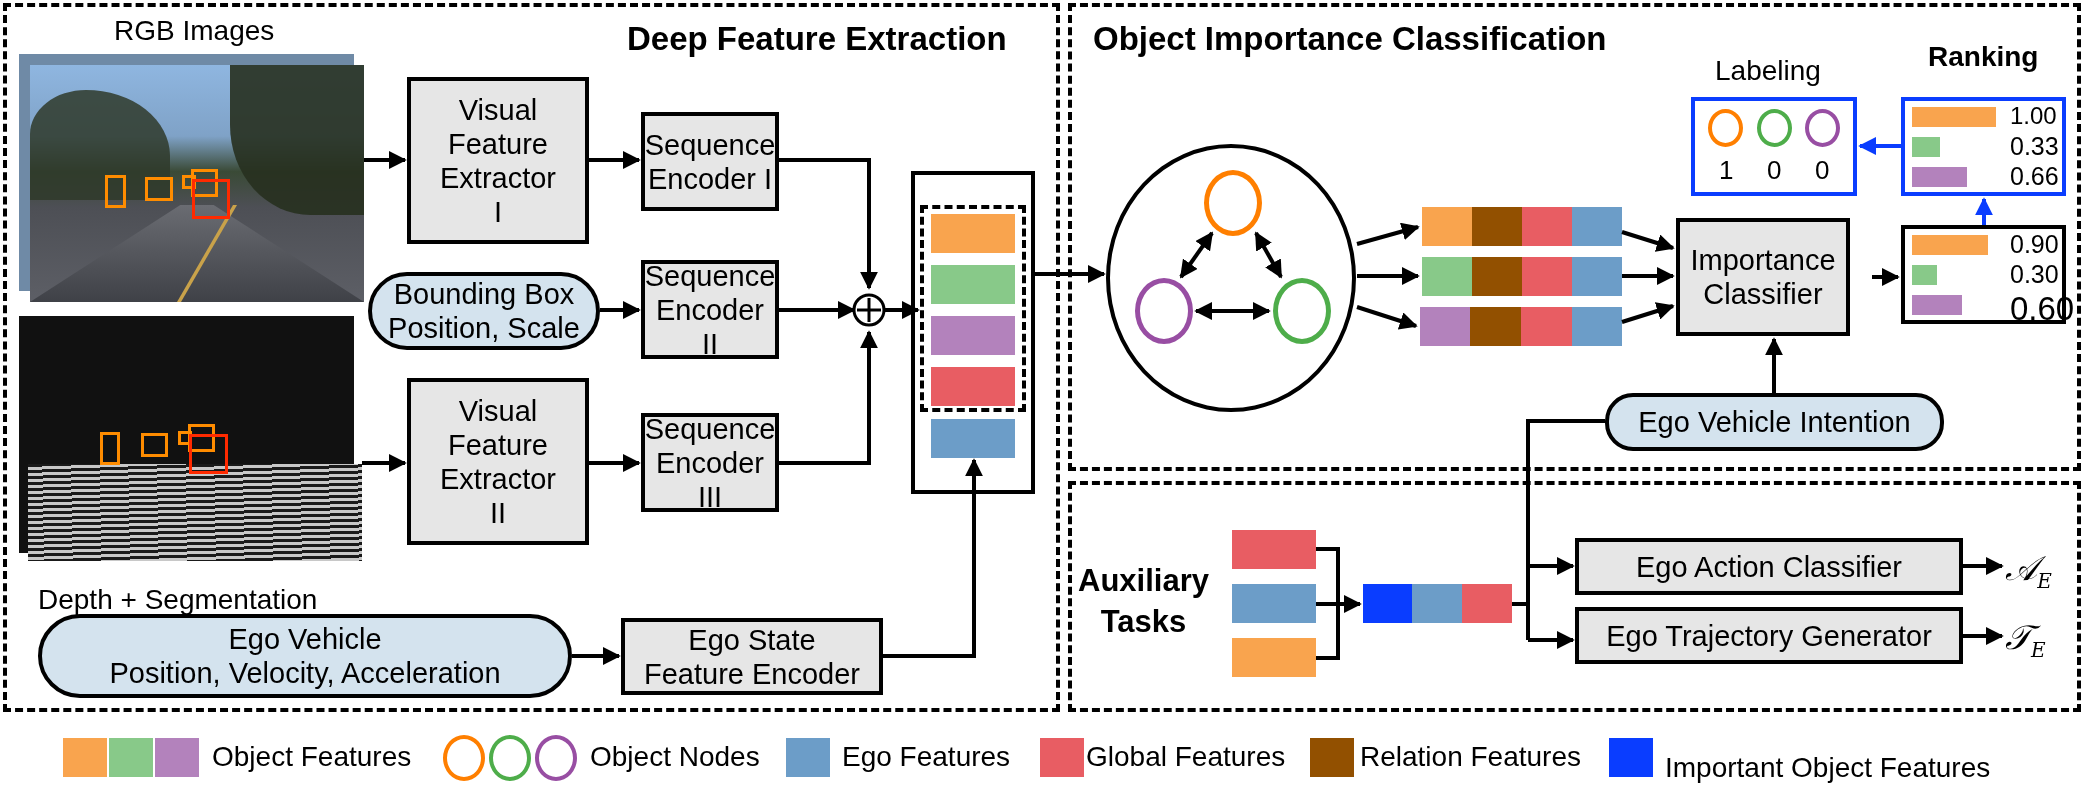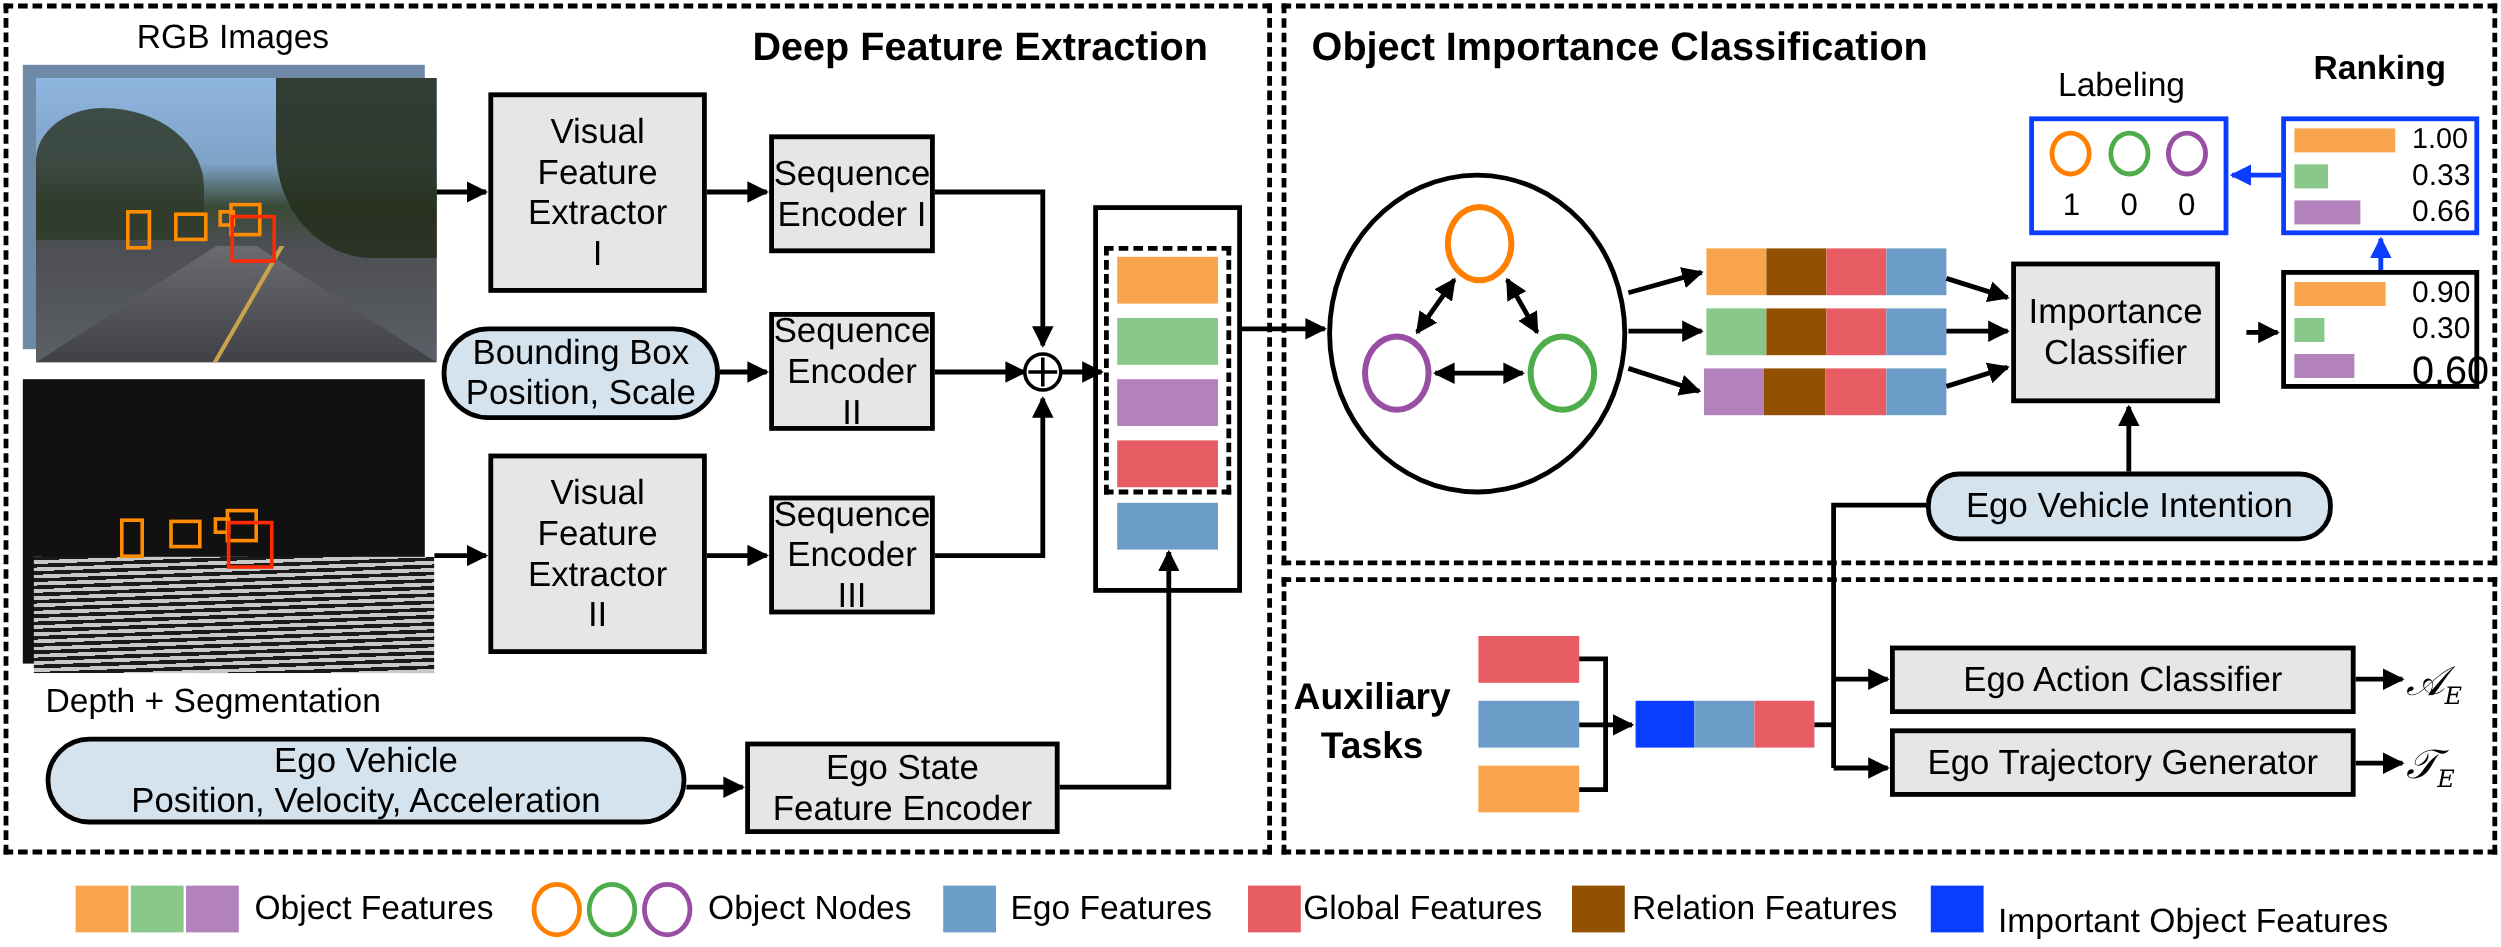--- a/index.html
+++ b/index.html
@@ -41,39 +41,39 @@
 
 <div class="photo" style="left:19px;top:316px;width:335px;height:237px;background:#111;"></div>
 <div class="photo" style="left:28px;top:324px;width:334px;height:237px;background:linear-gradient(180deg,#000 0%,#000 38%,#555 48%,#888 60%,repeating-linear-gradient(180deg,#222 0 3px,#bbb 3px 5px) 60%);">
   <div class="abs" style="left:0;top:140px;width:334px;height:97px;background:repeating-linear-gradient(178deg,#1a1a1a 0 3px,#c8c8c8 3px 6px);"></div>
   <div class="abs" style="left:72px;top:108px;width:14px;height:27px;border:3px solid #ff8c00;"></div>
   <div class="abs" style="left:113px;top:109px;width:21px;height:18px;border:3px solid #ff8c00;"></div>
   <div class="abs" style="left:150px;top:107px;width:8px;height:8px;border:3px solid #ff8c00;"></div>
   <div class="abs" style="left:160px;top:100px;width:21px;height:22px;border:3px solid #ff8c00;"></div>
   <div class="abs" style="left:161px;top:110px;width:33px;height:34px;border:3px solid #ff2a00;"></div>
 </div>
-<div class="lbl" style="left:38px;top:568px;">Depth + Segmentation</div>
+<div class="lbl" style="left:38px;top:584px;">Depth + Segmentation</div>
 
 <div class="box" style="left:407px;top:77px;width:182px;height:167px;">Visual
 Feature
 Extractor
 I</div>
 <div class="box" style="left:641px;top:112px;width:138px;height:99px;">Sequence
 Encoder I</div>
 <div class="pill" style="left:368px;top:272px;width:232px;height:78px;">Bounding Box
 Position, Scale</div>
 <div class="box" style="left:641px;top:260px;width:138px;height:99px;">Sequence
 Encoder II</div>
 <div class="box" style="left:407px;top:378px;width:182px;height:167px;">Visual
 Feature
 Extractor
 II</div>
 <div class="box" style="left:641px;top:413px;width:138px;height:99px;">Sequence
 Encoder III</div>
-<div class="pill" style="left:38px;top:614px;width:534px;height:73px;border-radius:42px;">Ego Vehicle
+<div class="pill" style="left:38px;top:614px;width:534px;height:84px;border-radius:42px;">Ego Vehicle
 Position, Velocity, Acceleration</div>
 <div class="box" style="left:621px;top:618px;width:262px;height:77px;">Ego State
 Feature Encoder</div>
 
 <div class="abs" style="left:911px;top:171px;width:124px;height:323px;border:4px solid #000;box-sizing:border-box;"></div>
 <div class="abs" style="left:920px;top:205px;width:106px;height:207px;border:4px dashed #000;box-sizing:border-box;"></div>
 <div class="sw" style="left:931px;top:214px;width:84px;height:39px;background:#F9A44E;"></div>
 <div class="sw" style="left:931px;top:265px;width:84px;height:39px;background:#88C989;"></div>
 <div class="sw" style="left:931px;top:316px;width:84px;height:39px;background:#B382BC;"></div>
 <div class="sw" style="left:931px;top:367px;width:84px;height:39px;background:#E85D63;"></div>

